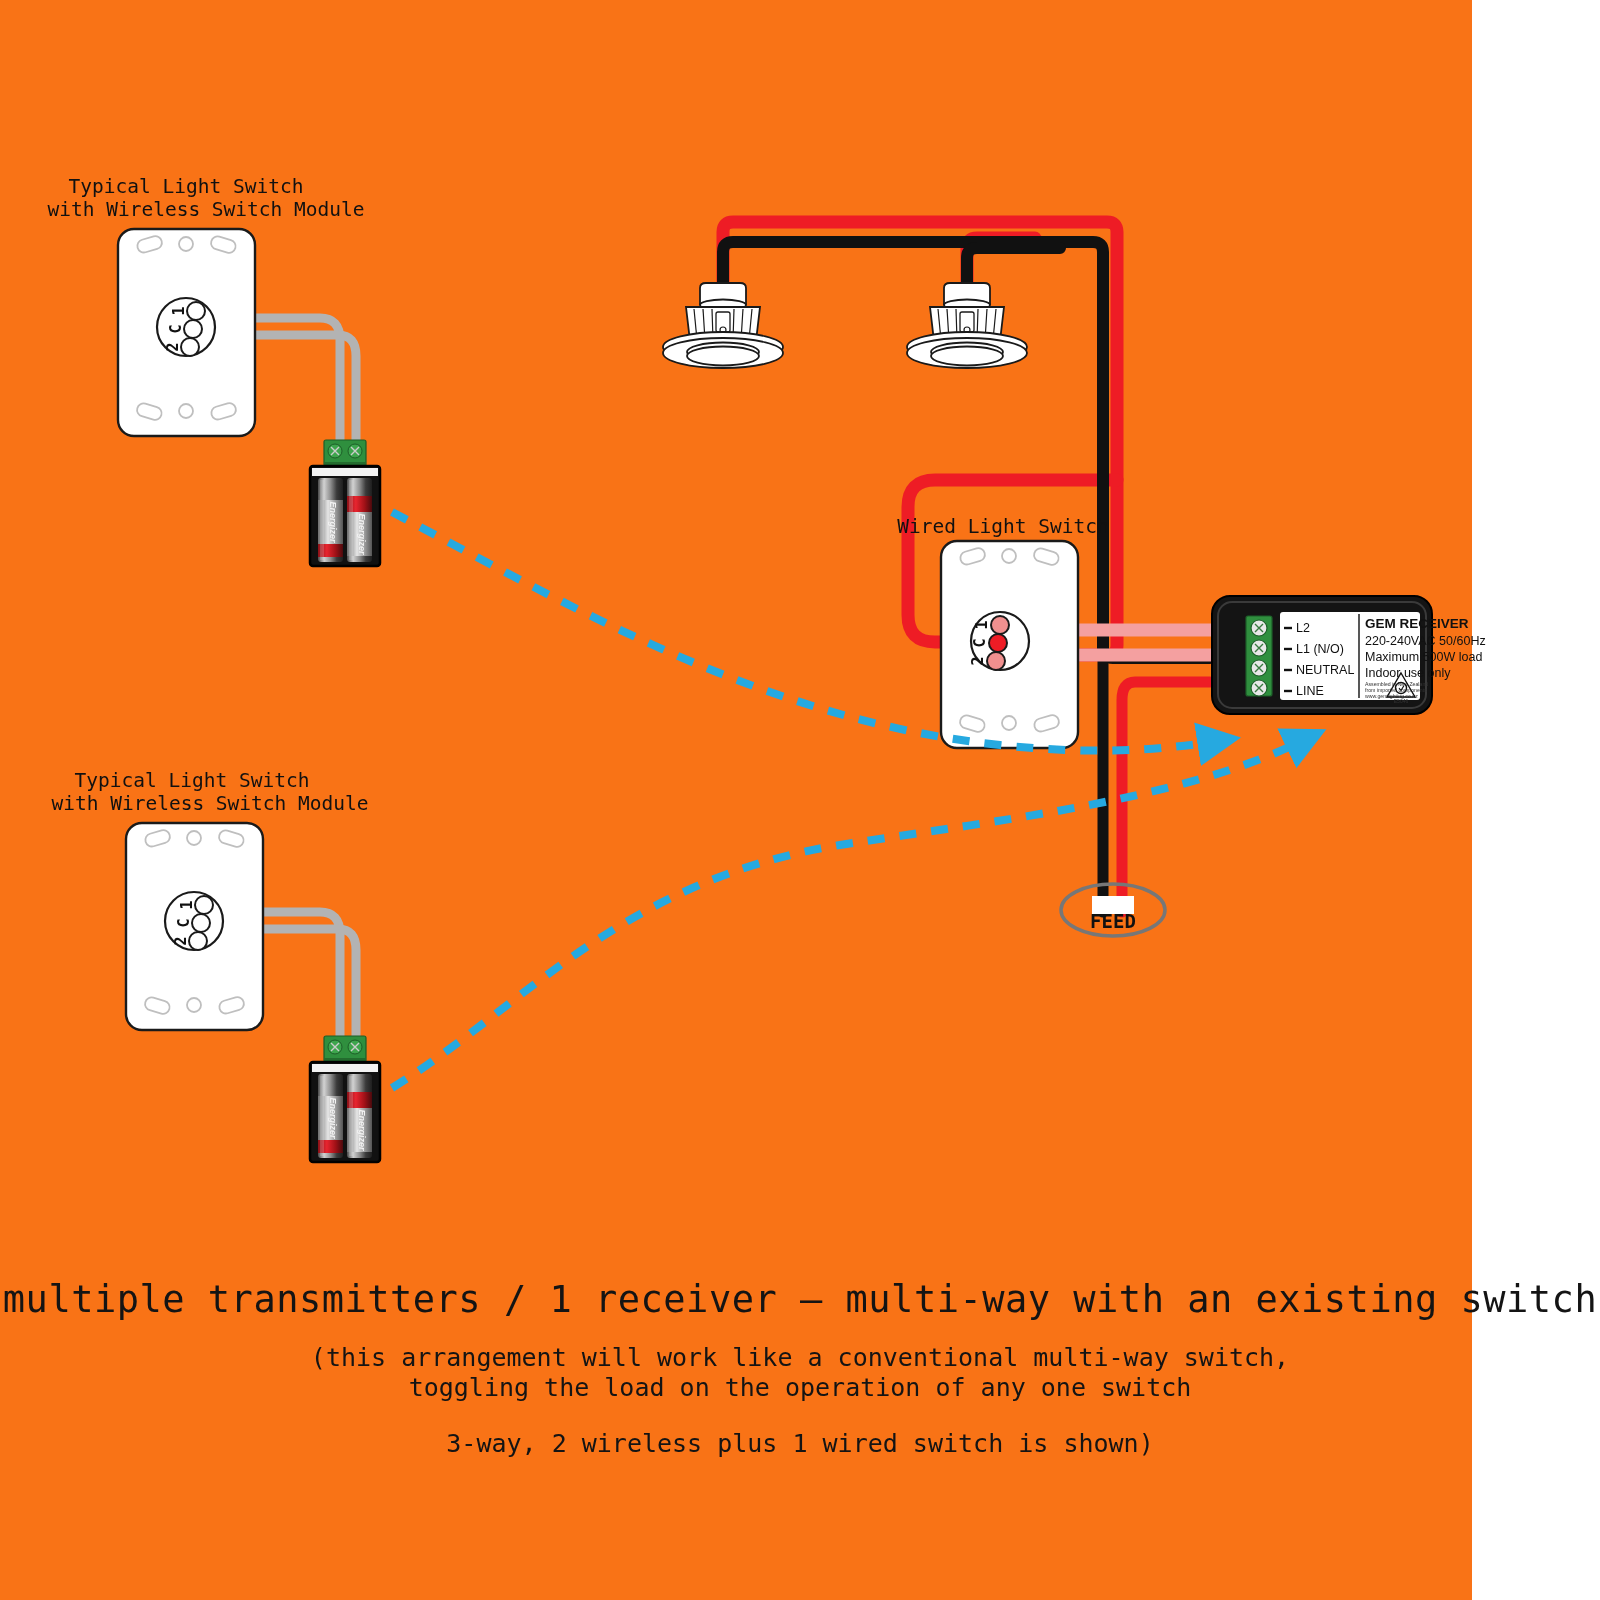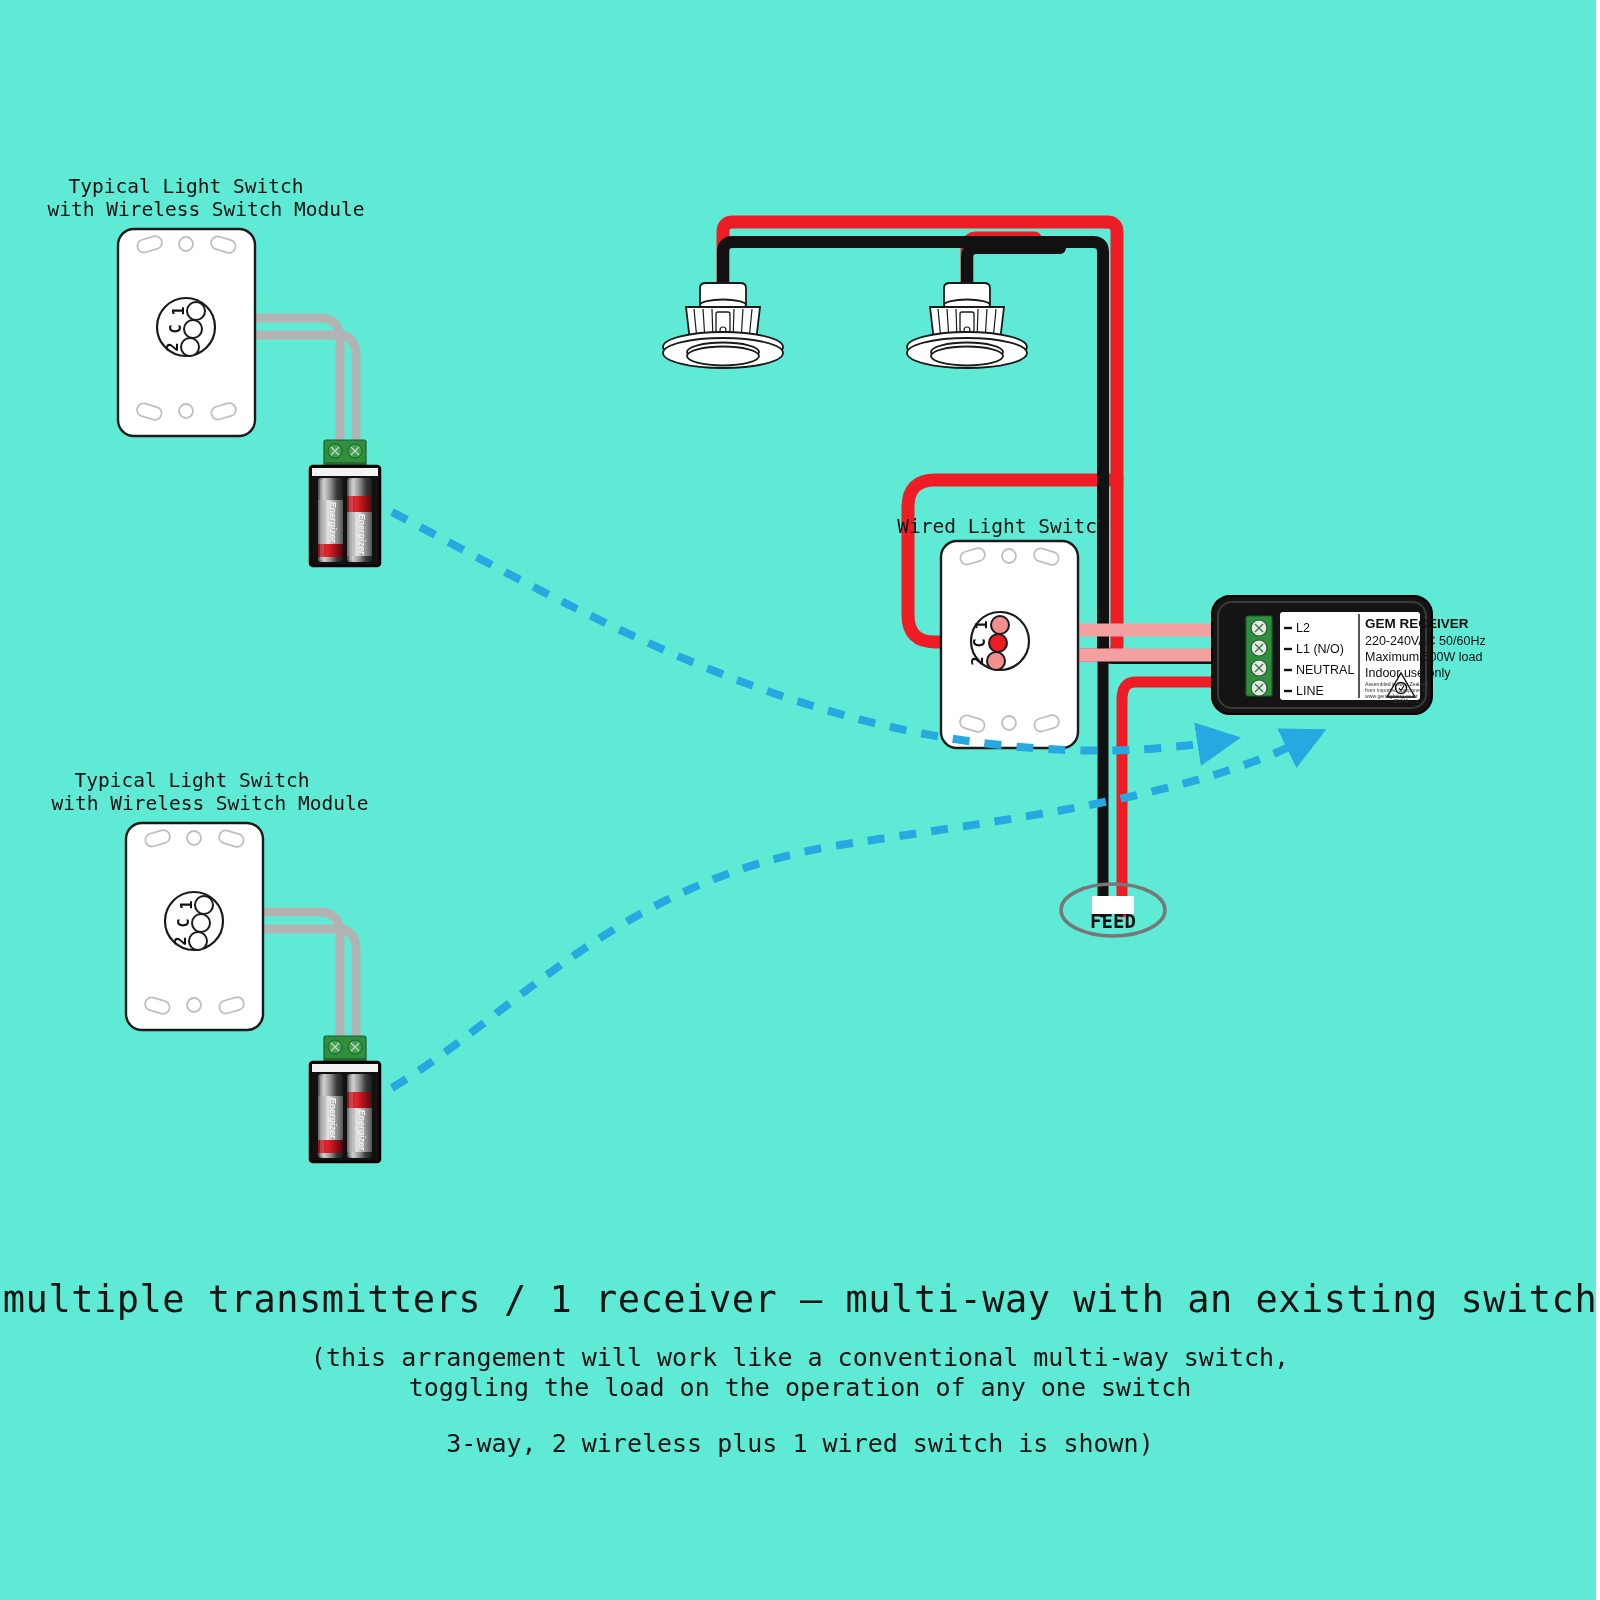--- a/index.html
+++ b/index.html
@@ -9,23 +9,23 @@
     background: #ffffff;
   }
   body {
     width: 1600px;
     height: 1600px;
     overflow: hidden;
     font-family: "DejaVu Sans Mono", monospace;
   }
   #stage {
     position: relative;
-    width: 1596px;
+    width: 1472px;
     height: 1600px;
-    background: #5eead4;
+    background: #f97316;
   }
   svg.layer {
     position: absolute;
     left: 0;
     top: 0;
     width: 1600px;
     height: 1600px;
   }
   .caption-main {
     font-family: "DejaVu Sans Mono", monospace;

